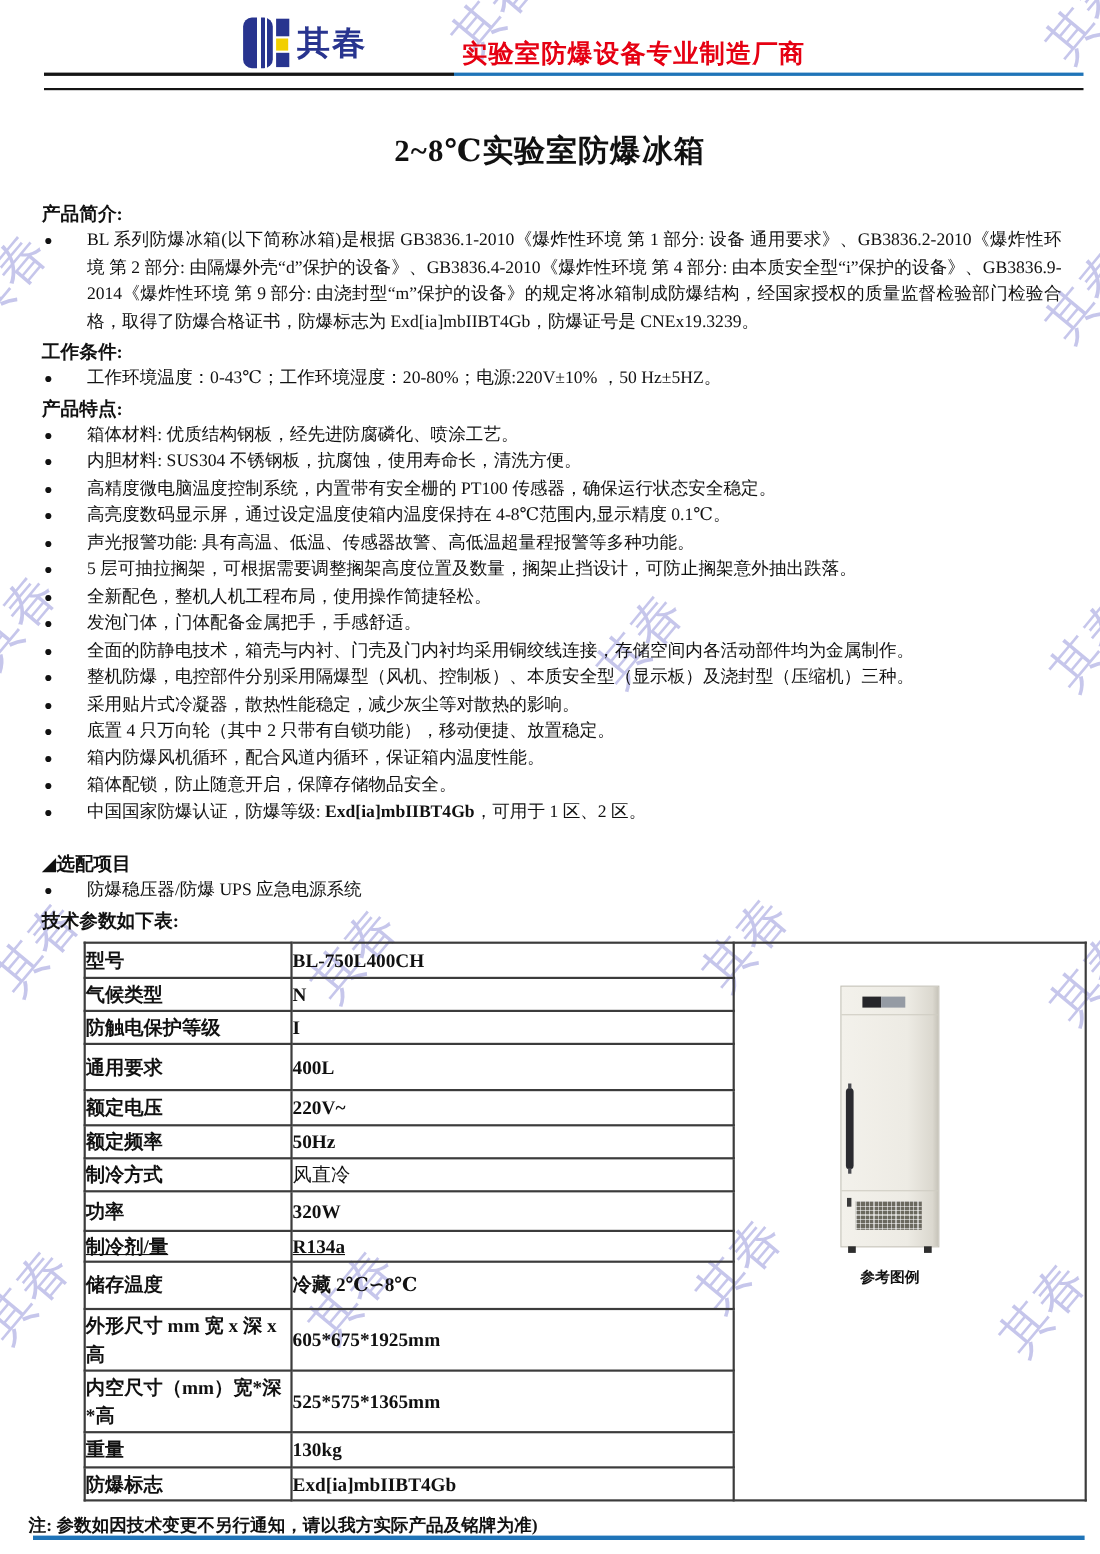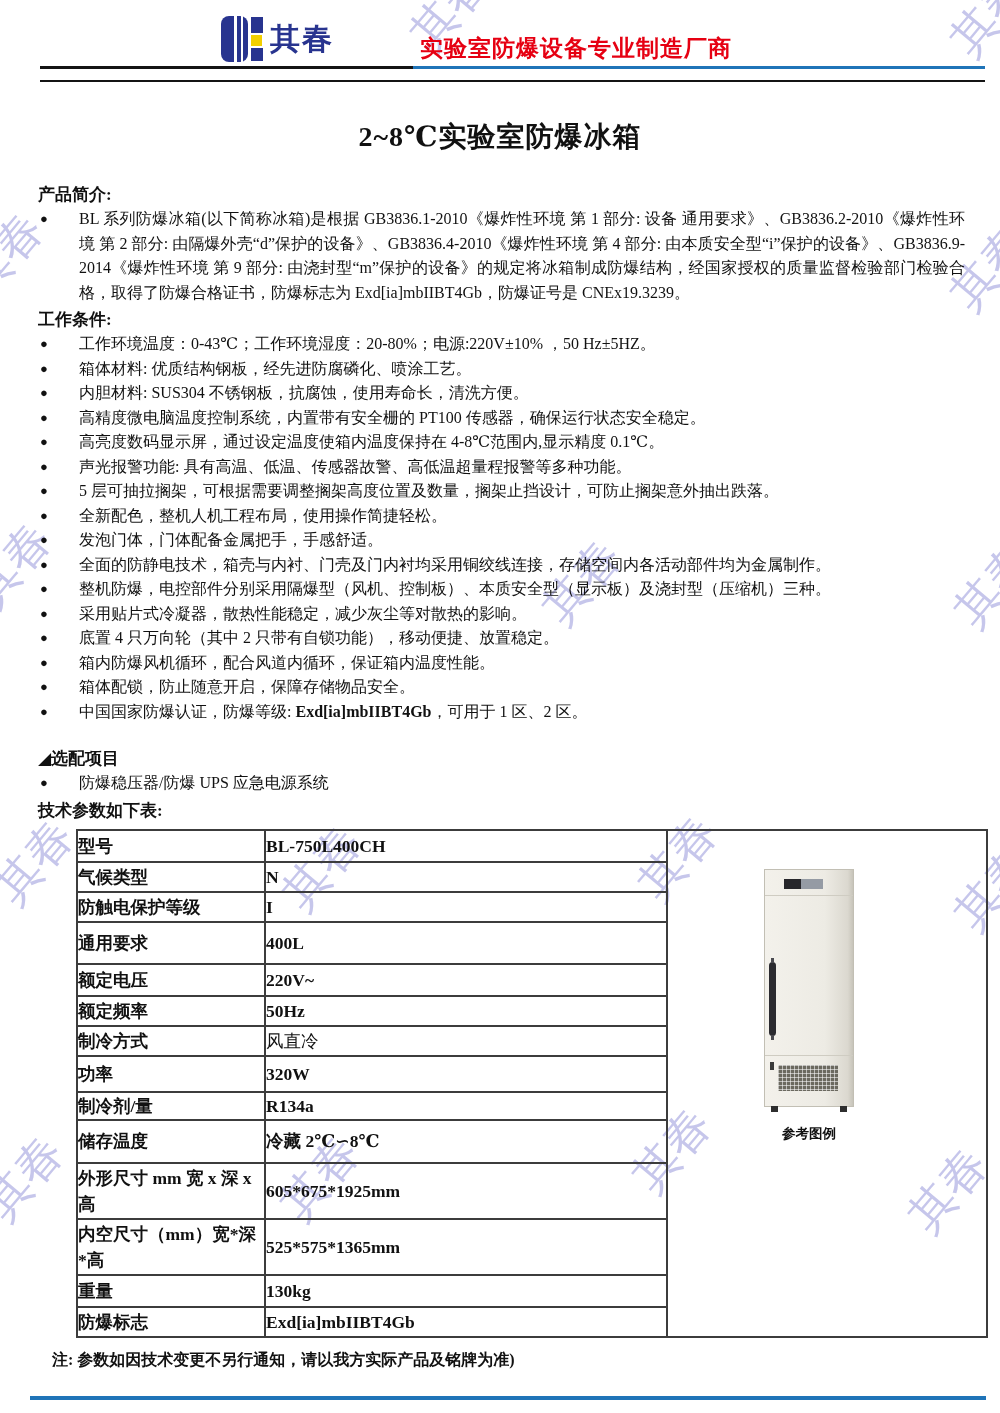--- a/index.html
+++ b/index.html
@@ -60,21 +60,21 @@
   
   .spec-wrap{display:flex;margin:6px 0 0 29px;width:912px;padding-left:47px;}
   table.spec-table{border-collapse:collapse;width:586px;table-layout:fixed;}
   table.spec-table td{border:2px solid #3c3c3c;font-size:17.5px;vertical-align:middle;padding:0;}
   td.spec-label{width:186px;font-weight:bold;padding-left:11px;line-height:26px;}
   td.spec-value{width:400px;padding-left:13px;line-height:24px;}
   tr.sr:nth-of-type(1){height:32px;} tr.sr:nth-of-type(2){height:30px;}
   tr.sr:nth-of-type(3){height:30px;} tr.sr:nth-of-type(4){height:42px;}
   tr.sr:nth-of-type(5){height:32px;} tr.sr:nth-of-type(6){height:30px;}
   tr.sr:nth-of-type(7){height:30px;} tr.sr:nth-of-type(8){height:36px;}
-  tr.sr:nth-of-type(9){height:15px;} tr.sr:nth-of-type(10){height:43px;}
+  tr.sr:nth-of-type(9){height:15px;text-decoration:underline;} tr.sr:nth-of-type(10){height:43px;}
   tr.sr:nth-of-type(11){height:56px;} tr.sr:nth-of-type(12){height:56px;}
   tr.sr:nth-of-type(13){height:32px;} tr.sr:nth-of-type(14){height:30px;}
   .spec-right{
     width:322px;border:2px solid #3c3c3c;border-left:none;
     position:relative;background:#ffffff00;
   }
   
   .fridge{position:absolute;left:96px;top:38px;width:88px;height:236px;
     background:linear-gradient(to right,#f3f1eb 0%,#edebe4 68%,#dbd8cf 94%,#c7c4ba 100%);
     border:1px solid #c2bfb4;}
@@ -89,21 +89,21 @@
   .fridge-bottom{position:relative;height:50px;}
   .fridge-lock{position:absolute;left:5px;top:6px;width:4px;height:8px;background:#3a3a3a;}
   .fridge-grille{position:absolute;left:13px;top:9px;width:60px;height:26px;background:#6b695f;
     background-image:repeating-linear-gradient(to right,rgba(255,255,255,.55) 0 1px,transparent 1px 4px),
                      repeating-linear-gradient(to bottom,rgba(255,255,255,.55) 0 1px,transparent 1px 4px);}
   .fridge-foot{position:absolute;bottom:-6px;width:7px;height:6px;background:#2e2e2e;}
   .foot-l{left:6px;} .foot-r{right:6px;}
   .fridge-caption{position:absolute;left:66px;top:294px;width:150px;text-align:center;
     font-size:13.5px;font-weight:bold;}
   
-  .note{margin:12px 0 0 52px;font-size:16px;font-weight:bold;}
+  .note{margin:12px 0 0 26px;font-size:16px;font-weight:bold;}
   .bottom-rule{position:absolute;left:30px;top:1396px;width:956px;height:4px;background:#1f74b8;z-index:1;}
 </style>
 </head>
 <body>
 
 <div class="page">
 
   <div class="wm-layer" id="wm-layer">
       <span class="wm" style="left: 450px; top: 8px;">其春</span>
       <span class="wm" style="left: 990px; top: 14px;">其春</span>
@@ -154,20 +154,21 @@
 
     <div class="sec-head tight">工作条件:</div>
     <ul class="blist">
 
         <li>
           <span class="bmark">●</span>
           <span class="btext"><span>工作环境温度：0-43℃；工作环境湿度：20-80%；电源:220V±10% ，50 Hz±5HZ。</span></span>
         </li>
       </ul>
 
+    <div class="sec-head tight">产品特点:</div>
     <ul class="blist">
 
         <li>
           <span class="bmark">●</span>
           <span class="btext"><span>箱体材料: 优质结构钢板，经先进防腐磷化、喷涂工艺。</span></span>
         </li>
 
         <li>
           <span class="bmark">●</span>
           <span class="btext"><span>内胆材料: SUS304 不锈钢板，抗腐蚀，使用寿命长，清洗方便。</span></span>

